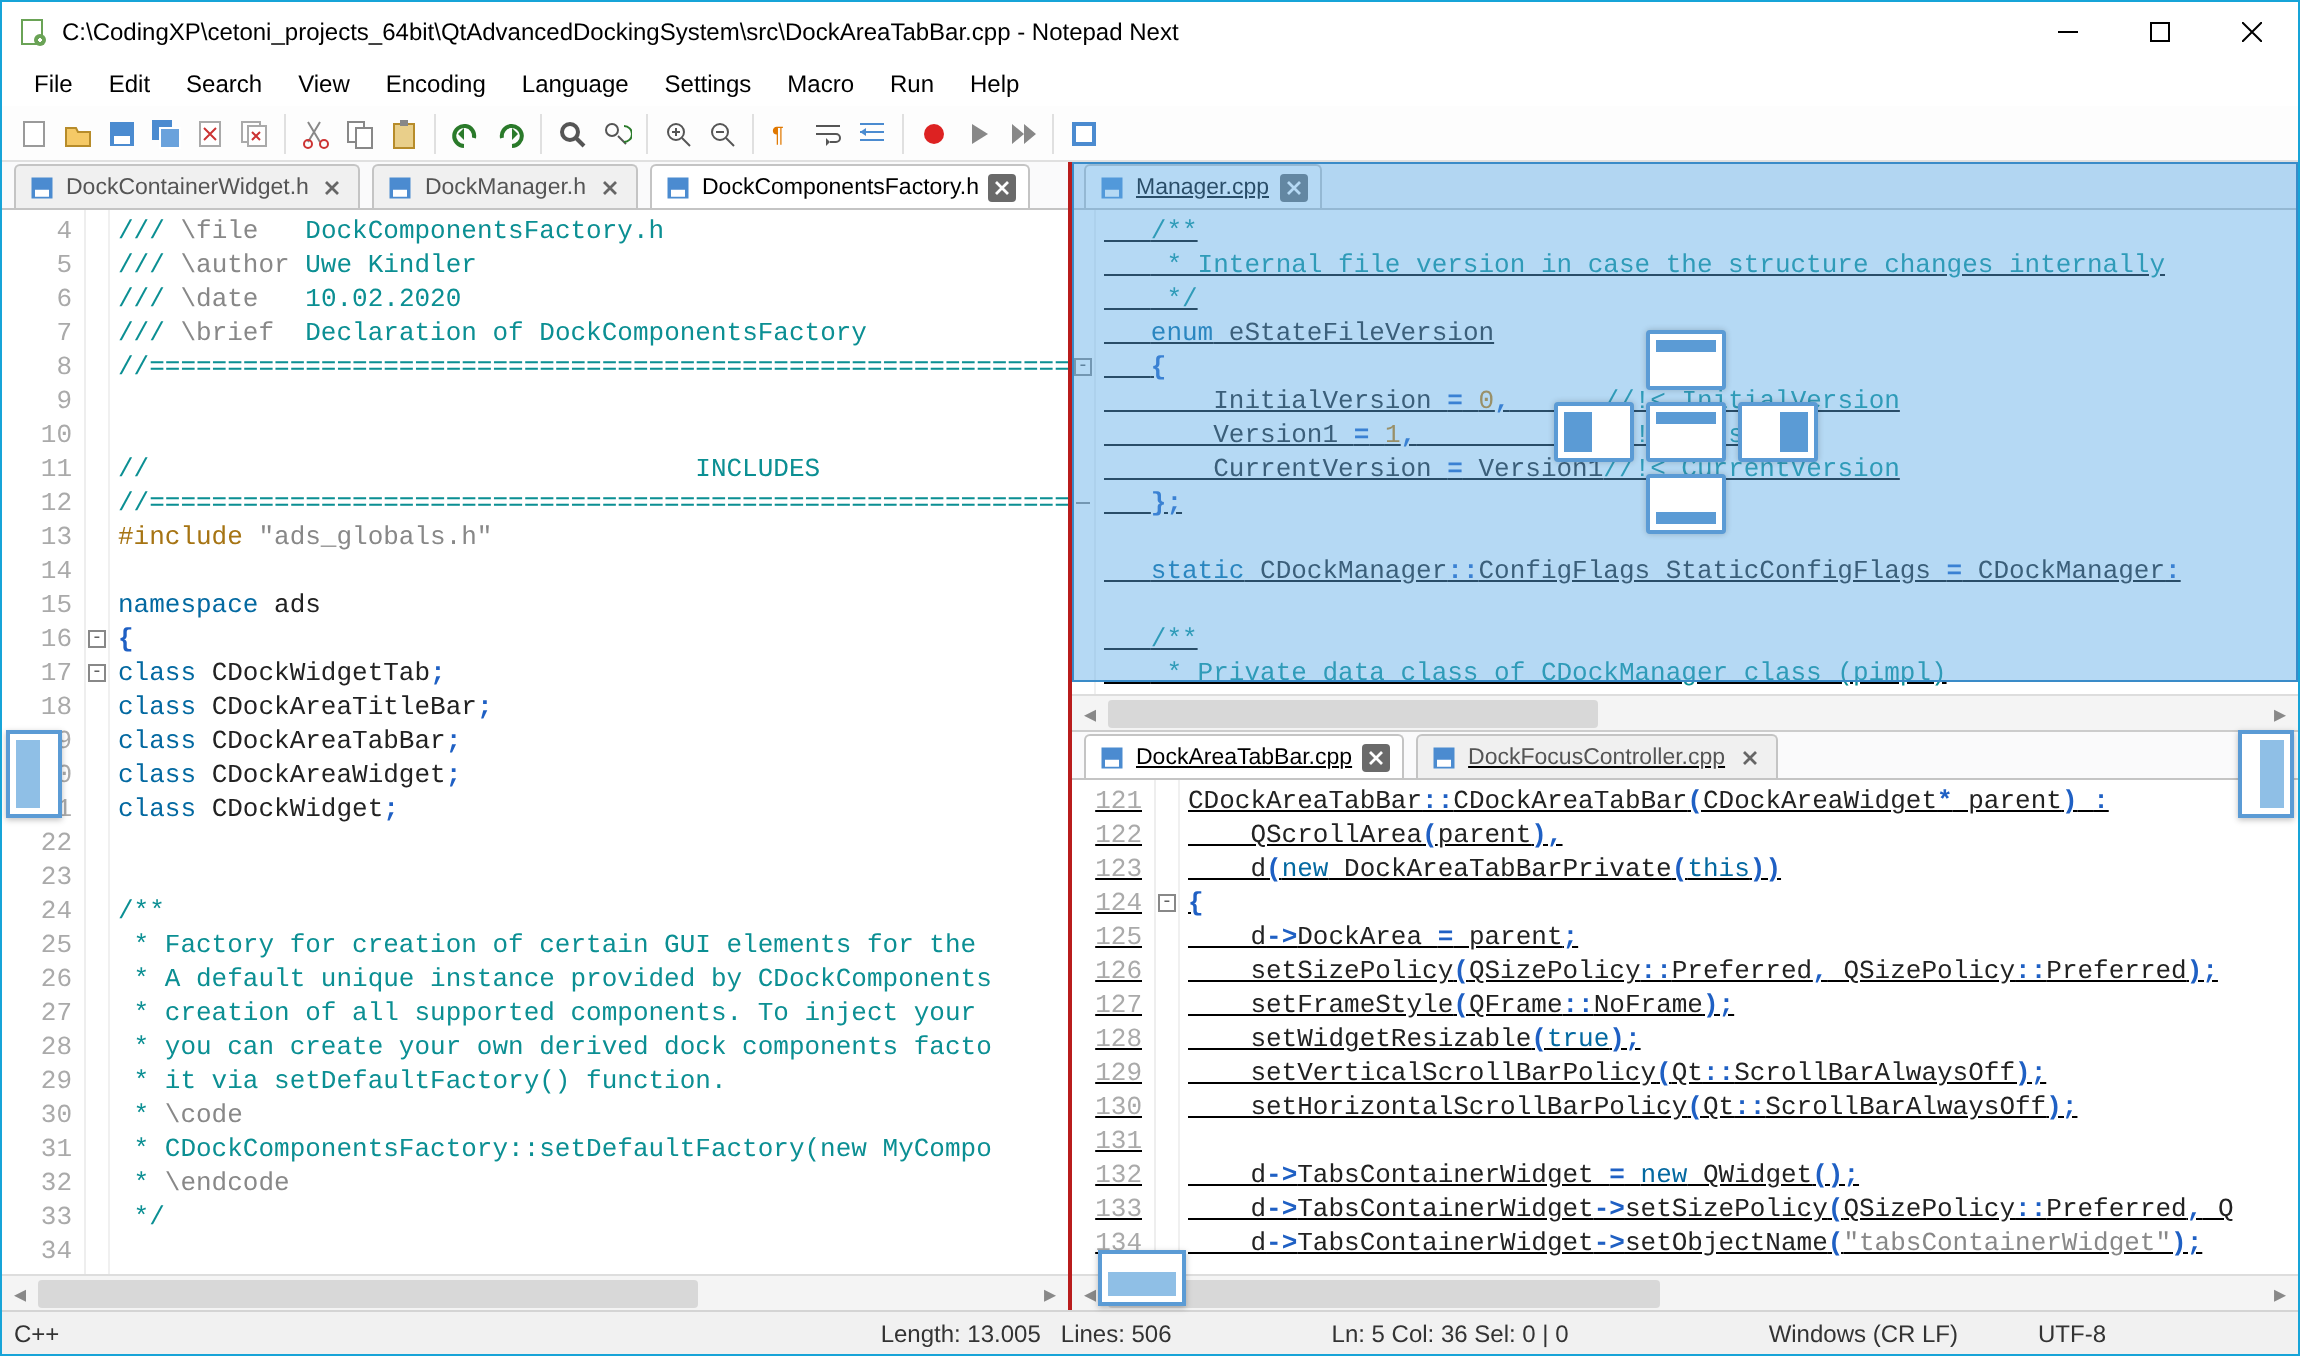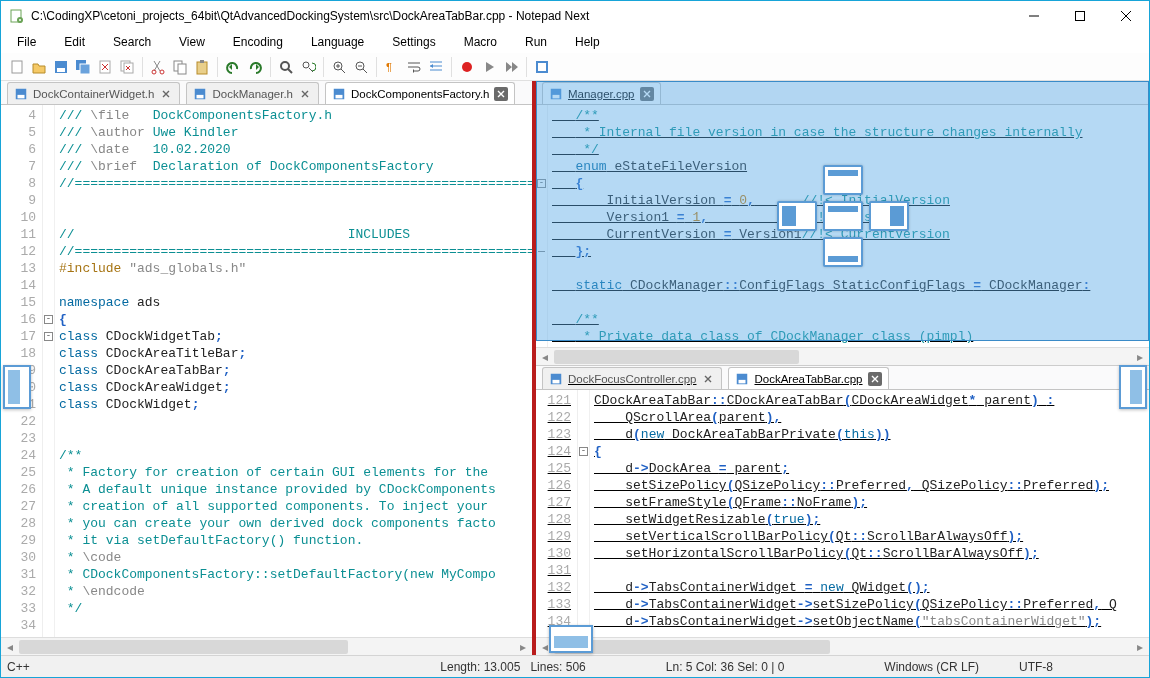--- a/index.html
+++ b/index.html
@@ -34,21 +34,21 @@
   .win-controls { display:flex; }
   .win-btn { width:46px; height:30px; display:flex; align-items:center; justify-content:center; }
   .win-btn svg { width:10px; height:10px; stroke:#000; stroke-width:1; fill:none; }
 
   
   .menubar {
     height: 22px;
     display:flex;
     align-items:center;
     padding: 0 8px;
-    gap: 12px;
+    gap: 2px;
   }
   .menubar .menu-item { padding: 2px 8px; cursor:default; }
 
   
   .toolbar {
     height: 28px;
     display:flex;
     align-items:center;
     padding: 2px 6px;
     gap: 2px;
@@ -65,21 +65,21 @@
 
   
   .workarea {
     flex:1;
     display:flex;
     background:#fff;
     position:relative;
     min-height:0;
   }
   .pane { display:flex; flex-direction:column; min-width:0; }
-  .pane.left  { width: 535px; border-right:4px solid #b91c1c; }
+  .pane.left  { width: 535px; border-right:2px solid #b91c1c; }
   .pane.right { flex:1;text-decoration:underline; }
   .pane.top { flex:0 0 284px; }
   .pane.bottom { flex:1; border-top:1px solid #ccc; }
 
   
   .tabstrip {
     height: 24px;
     display:flex;
     align-items:flex-end;
     background:#fafafb;
@@ -574,48 +574,48 @@
       </div>
       <div class="hscroll">
         <div class="arrow left">◂</div>
           <div class="thumb" style="width:40%;"></div>
           <div class="arrow right">▸</div>
       </div>
     </div>
 
     <div class="pane bottom">
       <div class="tabstrip" id="tabs-br">
+          <div class="tab active">
+            <span class="tab-icon">
+              <svg viewBox="0 0 16 16">
+                <rect x="2" y="2" width="12" height="12" fill="#4b8bd0"></rect>
+                <rect x="4" y="9" width="8" height="4" fill="#fff"></rect>
+              </svg>
+            </span>
+            <span>DockAreaTabBar.cpp</span>
+            <span class="tab-close dark">
+              <svg viewBox="0 0 8 8">
+                <path d="M1 1 L7 7 M7 1 L1 7" stroke="#fff" stroke-width="1.4"></path>
+              </svg>
+            </span>
+          </div>
           <div class="tab">
             <span class="tab-icon">
               <svg viewBox="0 0 16 16">
                 <rect x="2" y="2" width="12" height="12" fill="#4b8bd0"></rect>
                 <rect x="4" y="9" width="8" height="4" fill="#fff"></rect>
               </svg>
             </span>
             <span>DockFocusController.cpp</span>
             <span class="tab-close">
               <svg viewBox="0 0 8 8">
                 <path d="M1 1 L7 7 M7 1 L1 7" stroke="#666" stroke-width="1.4"></path>
               </svg>
             </span>
           </div>
-          <div class="tab active">
-            <span class="tab-icon">
-              <svg viewBox="0 0 16 16">
-                <rect x="2" y="2" width="12" height="12" fill="#4b8bd0"></rect>
-                <rect x="4" y="9" width="8" height="4" fill="#fff"></rect>
-              </svg>
-            </span>
-            <span>DockAreaTabBar.cpp</span>
-            <span class="tab-close dark">
-              <svg viewBox="0 0 8 8">
-                <path d="M1 1 L7 7 M7 1 L1 7" stroke="#fff" stroke-width="1.4"></path>
-              </svg>
-            </span>
-          </div>
         </div>
       <div class="editor">
         <div class="gutter" id="gut-br">121<br>122<br>123<br>124<br>125<br>126<br>127<br>128<br>129<br>130<br>131<br>132<br>133<br>134<br></div>
         <div class="foldcol" id="fold-br">
             <div class="foldbox" style="top: 57px;">-</div>
           </div>
         <div class="code" id="code-br">CDockAreaTabBar<span class="c-op">::</span>CDockAreaTabBar<span class="c-op">(</span>CDockAreaWidget<span class="c-op">*</span> parent<span class="c-op">)</span> <span class="c-op">:</span>
     QScrollArea<span class="c-op">(</span>parent<span class="c-op">),</span>
     d<span class="c-op">(</span><span class="c-kw">new</span> DockAreaTabBarPrivate<span class="c-op">(</span><span class="c-kw">this</span><span class="c-op">))</span>
 <span class="c-op">{</span>

